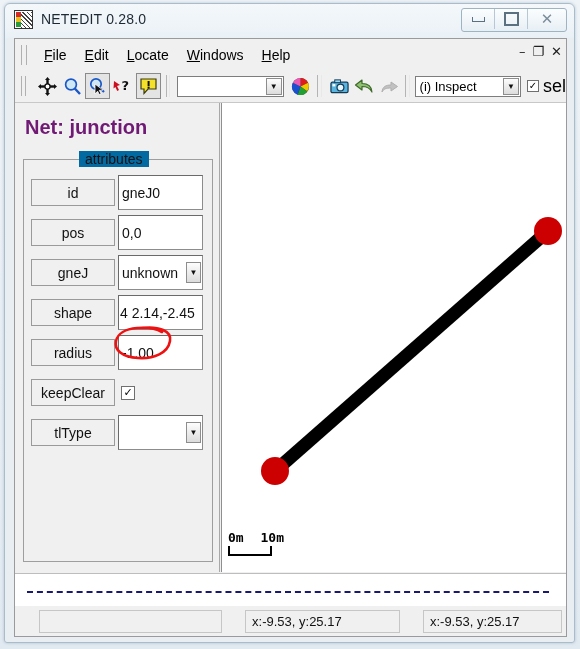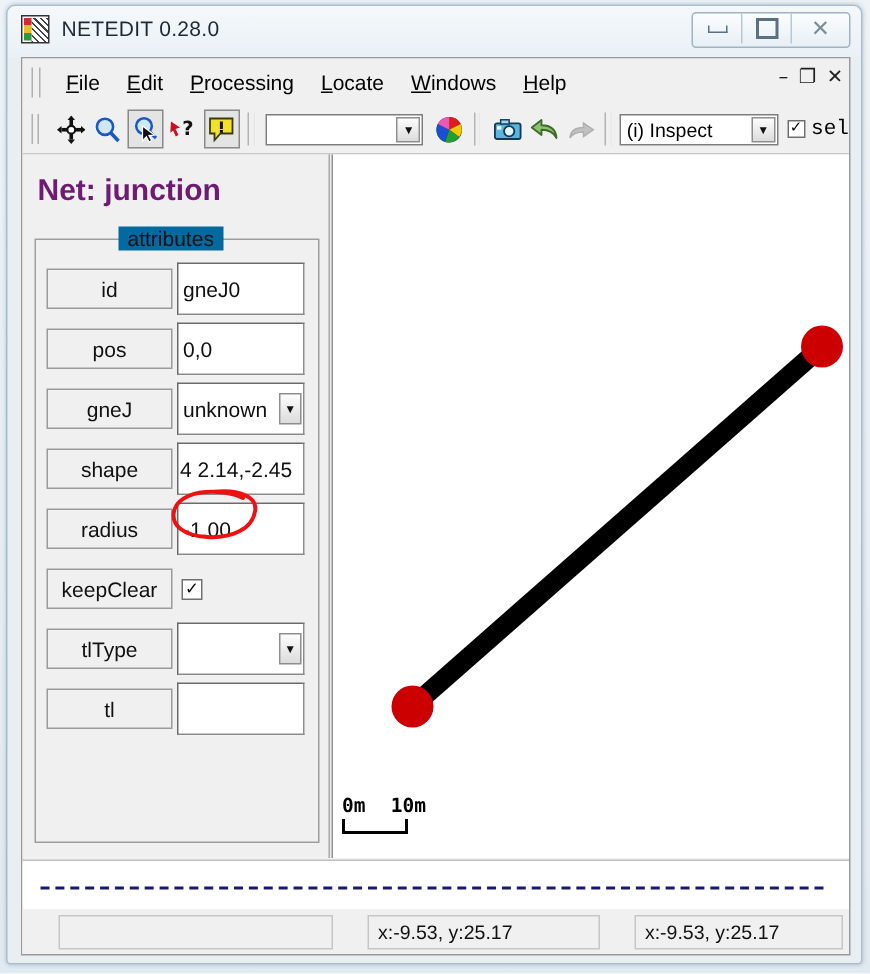--- a/index.html
+++ b/index.html
@@ -307,21 +307,20 @@
           </div>
       </div>
     </div>
 
     <div class="client">
 
       <div class="menubar">
         <div class="grip"></div>
         <div class="menuitem"><u>F</u>ile</div>
         <div class="menuitem"><u>E</u>dit</div>
-        <div class="menuitem"><u>P</u>rocessing</div>
         <div class="menuitem"><u>L</u>ocate</div>
         <div class="menuitem"><u>W</u>indows</div>
         <div class="menuitem"><u>H</u>elp</div>
         <div class="mdi-buttons">
           <span class="mdi-b">–</span>
           <span class="mdi-b">❐</span>
           <span class="mdi-b">✕</span>
         </div>
       </div>
 
@@ -415,21 +414,21 @@
 
         <div class="tb-sep"></div>
 
         <div class="tb-combo" style="width:123px;">
           <span style="padding-left:4px;">(i) Inspect</span>
           <span class="combo-arrow">▼</span>
         </div>
 
         <div style="display:flex; align-items:center; margin-left:6px; gap:4px;">
           <span class="chk-box">✓</span>
-          <span style="font-size:14px;font-family:Liberation Mono, monospace;">sel</span>
+          <span style="font-size:18px;">sel</span>
         </div>
       </div>
 
       <div class="leftpanel">
         <div class="panel-title">Net: junction</div>
 
         <div class="groupbox">
           <div class="group-legend">attributes</div>
 
           <div class="attr-row" style="top:18px;">
@@ -466,24 +465,20 @@
           </div>
 
           <div class="attr-row" style="top:258px;">
             <div class="attr-btn">tlType</div>
             <div class="attr-field combo">
               <span></span>
               <span class="combo-arrow" style="height:21px;width:15px;">▼</span>
             </div>
           </div>
 
-          <div class="attr-row" style="top:298px;">
-            <div class="attr-btn">tl</div>
-            <div class="attr-field"></div>
-          </div>
         </div>
 
         <div class="annot-ellipse">
           <svg width="63" height="38" viewBox="0 0 63 38">
             <path d="M30,3 C47,1 60,6 58,16 C56,28 42,34 26,33 C10,32 2,25 4,16 C5.5,9 13,4 25,3 C33,2.4 44,3.6 50,7" fill="none" stroke="#ee1111" stroke-width="2.6" stroke-linecap="round"></path>
           </svg>
         </div>
       </div>
 
       <div class="canvas">

